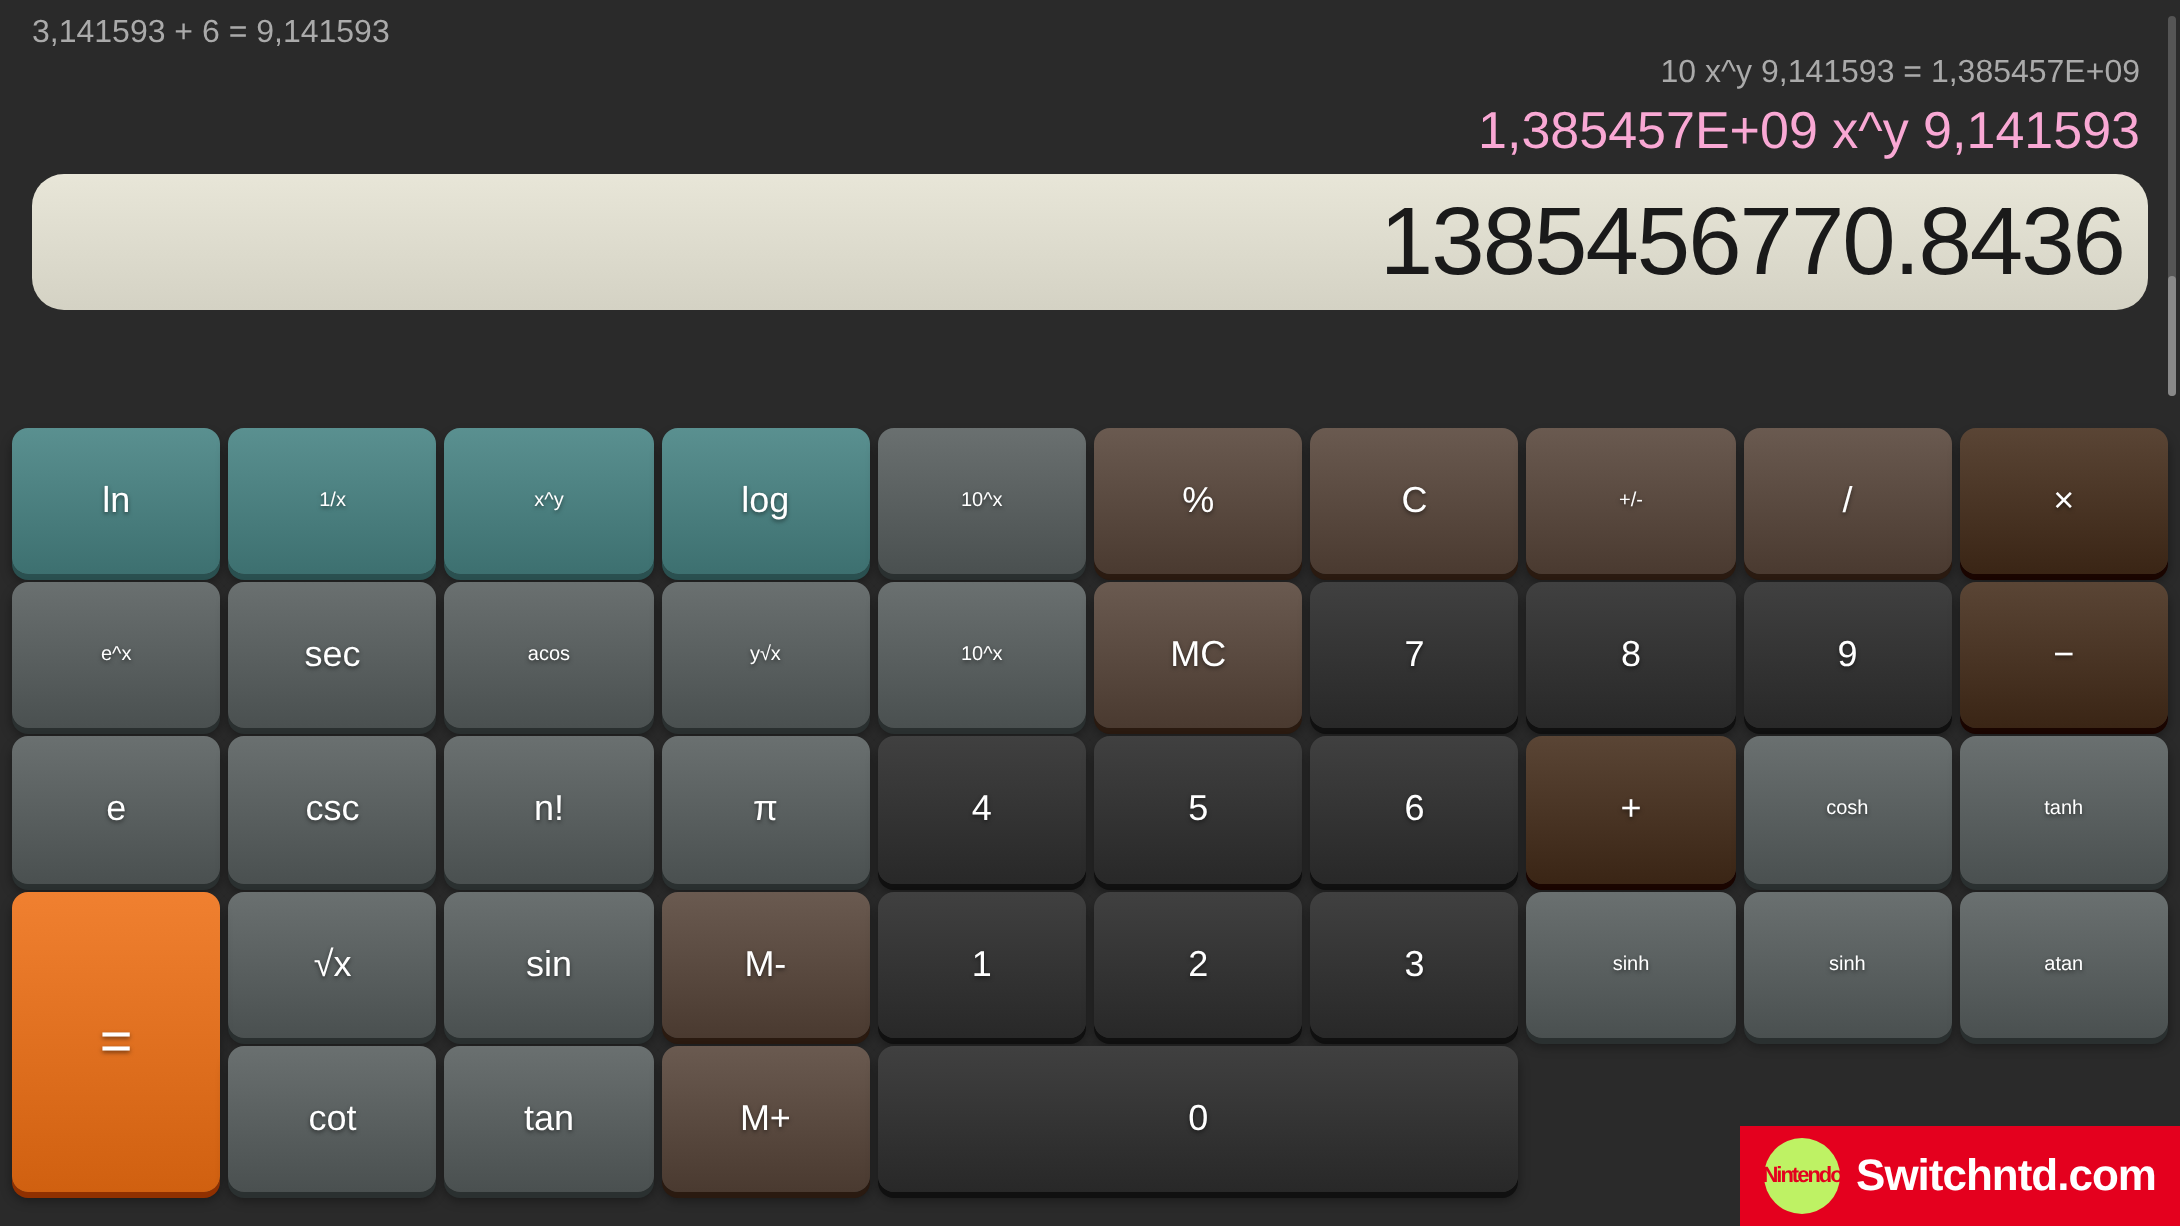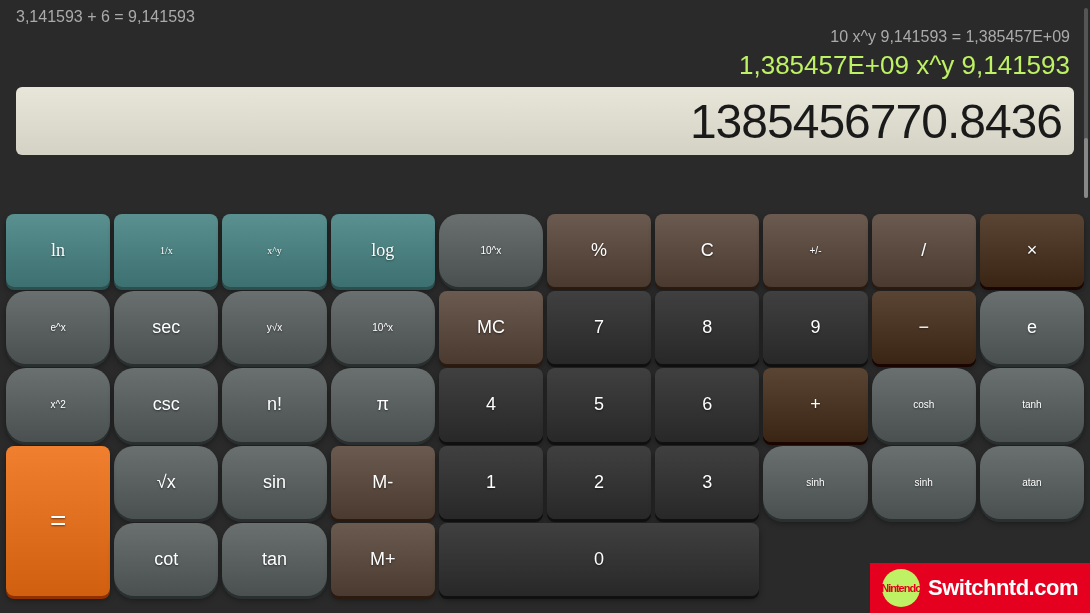--- a/index.html
+++ b/index.html
@@ -31,29 +31,29 @@
     .history-line2 {
       text-align: right;
       color: #aaa;
       font-size: 16px;
       margin-bottom: 4px;
       padding-right: 4px;
     }
 
     .expression-line {
       text-align: right;
-      color: #bef264;
+      color: #f9a8d4;
       font-size: 26px;
       margin-bottom: 6px;
       padding-right: 4px;
     }
 
     .main-display {
       background: linear-gradient(to bottom, #e8e6d8, #d4d2c4);
-      border-radius: 6px;
+      border-radius: 16px;
       height: 68px;
       display: flex;
       align-items: center;
       justify-content: flex-end;
       padding-right: 12px;
     }
 
     .main-display-value {
       font-size: 48px;
       font-weight: 300;
@@ -101,28 +101,26 @@
       justify-content: center;
       color: white;
       text-shadow: 0 1px 2px rgba(0,0,0,0.5);
       position: relative;
     }
 
     
     .btn-teal {
       background: linear-gradient(to bottom, #5a9090, #3d7070);
       box-shadow: 0 3px 0 #2a5050, 0 4px 6px rgba(0,0,0,0.4);
-      font-family: Liberation Serif, serif;
     }
 
     
     .btn-gray {
       background: linear-gradient(to bottom, #6a7070, #4a5050);
       box-shadow: 0 3px 0 #2a3030, 0 4px 6px rgba(0,0,0,0.4);
-      border-radius: 20px;
     }
 
     
     .btn-brown {
       background: linear-gradient(to bottom, #6a5a50, #4a3a30);
       box-shadow: 0 3px 0 #2a1a10, 0 4px 6px rgba(0,0,0,0.4);
     }
 
     
     .btn-dark {
@@ -238,20 +236,23 @@
       <span class="btn-label">×</span>
     </button>
 
   <button class="btn btn-gray btn-sm">
       <span class="btn-label">e^x</span>
     </button>
   <button class="btn btn-gray">
       <span class="btn-label">sec</span>
     </button>
   <button class="btn btn-gray btn-sm">
+      <span class="btn-label">acos</span>
+    </button>
+  <button class="btn btn-gray btn-sm">
       <span class="btn-label">y√x</span>
     </button>
   <button class="btn btn-gray btn-sm">
       <span class="btn-label">10^x</span>
     </button>
   <button class="btn btn-brown">
       <span class="btn-label">MC</span>
     </button>
   <button class="btn btn-dark">
       <span class="btn-label">7</span>
@@ -261,23 +262,20 @@
     </button>
   <button class="btn btn-dark">
       <span class="btn-label">9</span>
     </button>
   <button class="btn btn-operator">
       <span class="btn-label">−</span>
     </button>
 
   <button class="btn btn-gray">
       <span class="btn-label">e</span>
-    </button>
-  <button class="btn btn-gray btn-sm">
-      <span class="btn-label">x^2</span>
     </button>
   <button class="btn btn-gray">
       <span class="btn-label">csc</span>
     </button>
   <button class="btn btn-gray">
       <span class="btn-label">n!</span>
     </button>
   <button class="btn btn-gray">
       <span class="btn-label">π</span>
     </button>

